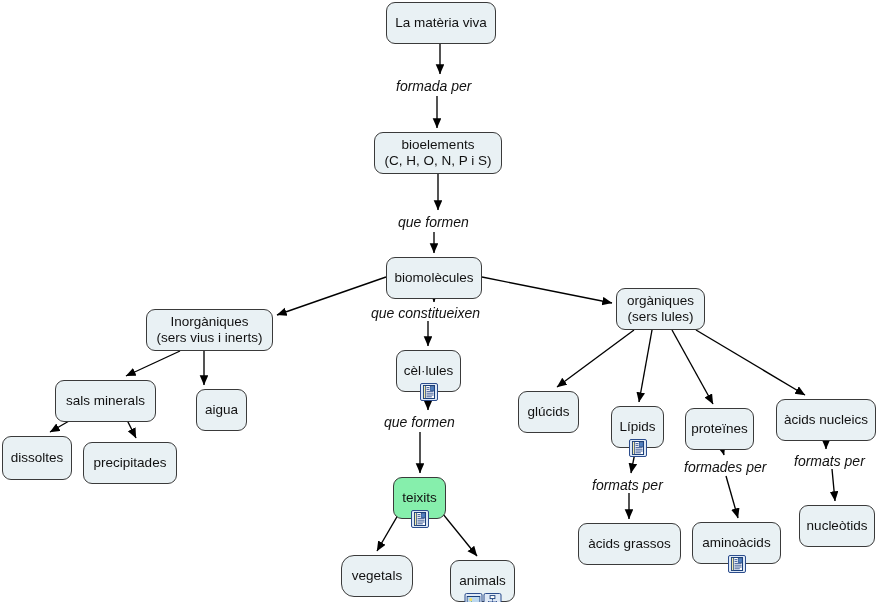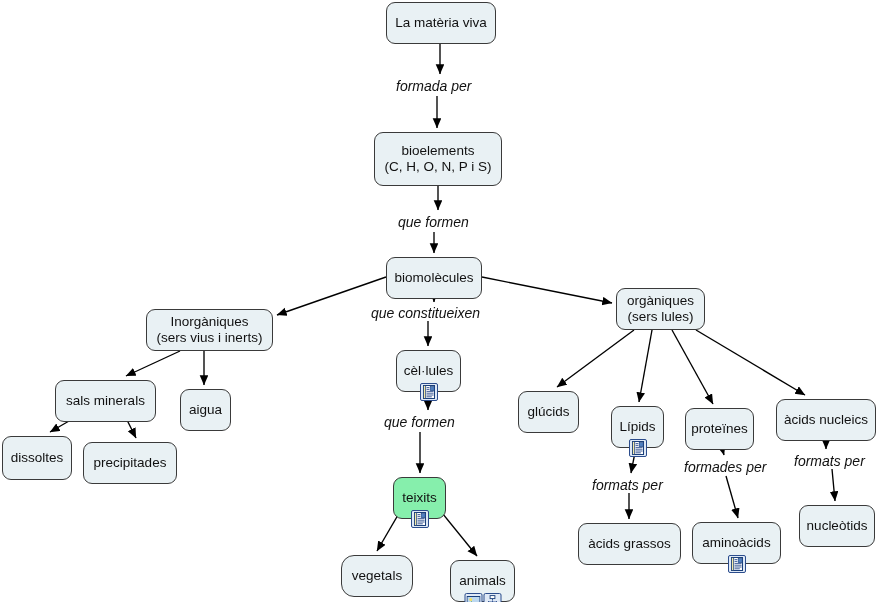--- a/index.html
+++ b/index.html
@@ -117,39 +117,39 @@
         <path d="M 718,434 L 724,455" marker-end="url(#arrow)" stroke="#000000"></path>
         <path d="M 726,476 L 738,518" marker-end="url(#arrow)" stroke="#000000"></path>
         <path d="M 826,425 L 826,449" marker-end="url(#arrow)" stroke="#000000"></path>
         <path d="M 832,469 L 835,501" marker-end="url(#arrow)" stroke="#000000"></path>
       </g>
   </svg>
   <div id="nodes-layer">
       <div class="node" style="left: 386px; top: 2px; width: 110px; height: 26px; background: rgb(233, 241, 244); border-color: rgb(58, 58, 58);">
         <span class="label">La matèria viva</span>
       </div>
-      <div class="node" style="left: 374px; top: 132px; width: 128px; height: 54px; background: rgb(233, 241, 244); border-color: rgb(58, 58, 58);">
+      <div class="node" style="left: 374px; top: 132px; width: 128px; height: 42px; background: rgb(233, 241, 244); border-color: rgb(58, 58, 58);">
         <span class="label">bioelements</span>
         <span class="label2">(C, H, O, N, P i S)</span>
       </div>
       <div class="node" style="left: 386px; top: 257px; width: 96px; height: 26px; background: rgb(233, 241, 244); border-color: rgb(58, 58, 58);">
         <span class="label">biomolècules</span>
       </div>
       <div class="node" style="left: 146px; top: 309px; width: 127px; height: 42px; background: rgb(233, 241, 244); border-color: rgb(58, 58, 58);">
         <span class="label">Inorgàniques</span>
         <span class="label2">(sers vius i inerts)</span>
       </div>
       <div class="node" style="left: 616px; top: 288px; width: 89px; height: 42px; background: rgb(233, 241, 244); border-color: rgb(58, 58, 58);">
         <span class="label">orgàniques</span>
         <span class="label2">(sers lules)</span>
       </div>
       <div class="node" style="left: 55px; top: 380px; width: 101px; height: 26px; background: rgb(233, 241, 244); border-color: rgb(58, 58, 58);">
         <span class="label">sals minerals</span>
       </div>
-      <div class="node" style="left: 180px; top: 389px; width: 51px; height: 42px; background: rgb(233, 241, 244); border-color: rgb(58, 58, 58);">
+      <div class="node" style="left: 196px; top: 389px; width: 51px; height: 42px; background: rgb(233, 241, 244); border-color: rgb(58, 58, 58);">
         <span class="label">aigua</span>
       </div>
       <div class="node" style="left: 2px; top: 436px; width: 70px; height: 44px; background: rgb(233, 241, 244); border-color: rgb(58, 58, 58);">
         <span class="label">dissoltes</span>
       </div>
       <div class="node" style="left: 83px; top: 442px; width: 94px; height: 26px; background: rgb(233, 241, 244); border-color: rgb(58, 58, 58);">
         <span class="label">precipitades</span>
       </div>
       <div class="node" style="left: 396px; top: 350px; width: 65px; height: 26px; background: rgb(233, 241, 244); border-color: rgb(58, 58, 58);">
         <span class="label">cèl·lules</span>

